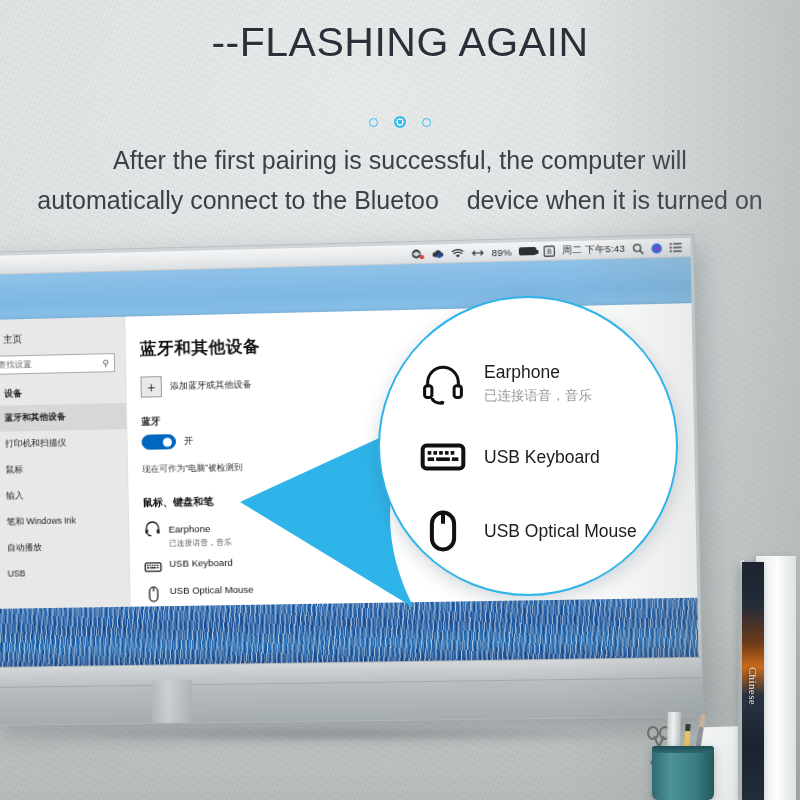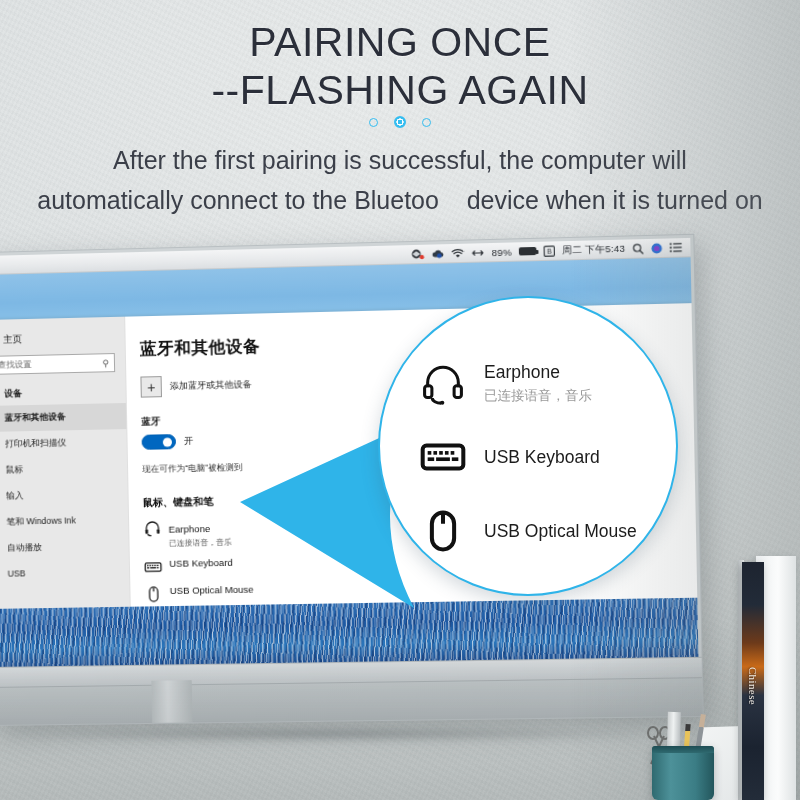--- a/index.html
+++ b/index.html
@@ -279,21 +279,20 @@
     transform: rotate(-2deg); z-index: 5;
   }
 </style>
 </head>
 <body>
 
 <div id="root">
   <div class="wall-tex"></div>
 
   <div class="headline">
-    <span class="l1">PAIRING ONCE</span>
     <span class="l2">--FLASHING AGAIN</span>
   </div>
 
   <div class="dots">
     <span class="dot"></span>
     <span class="dot active"></span>
     <span class="dot"></span>
   </div>
 
   <div class="subtitle">

